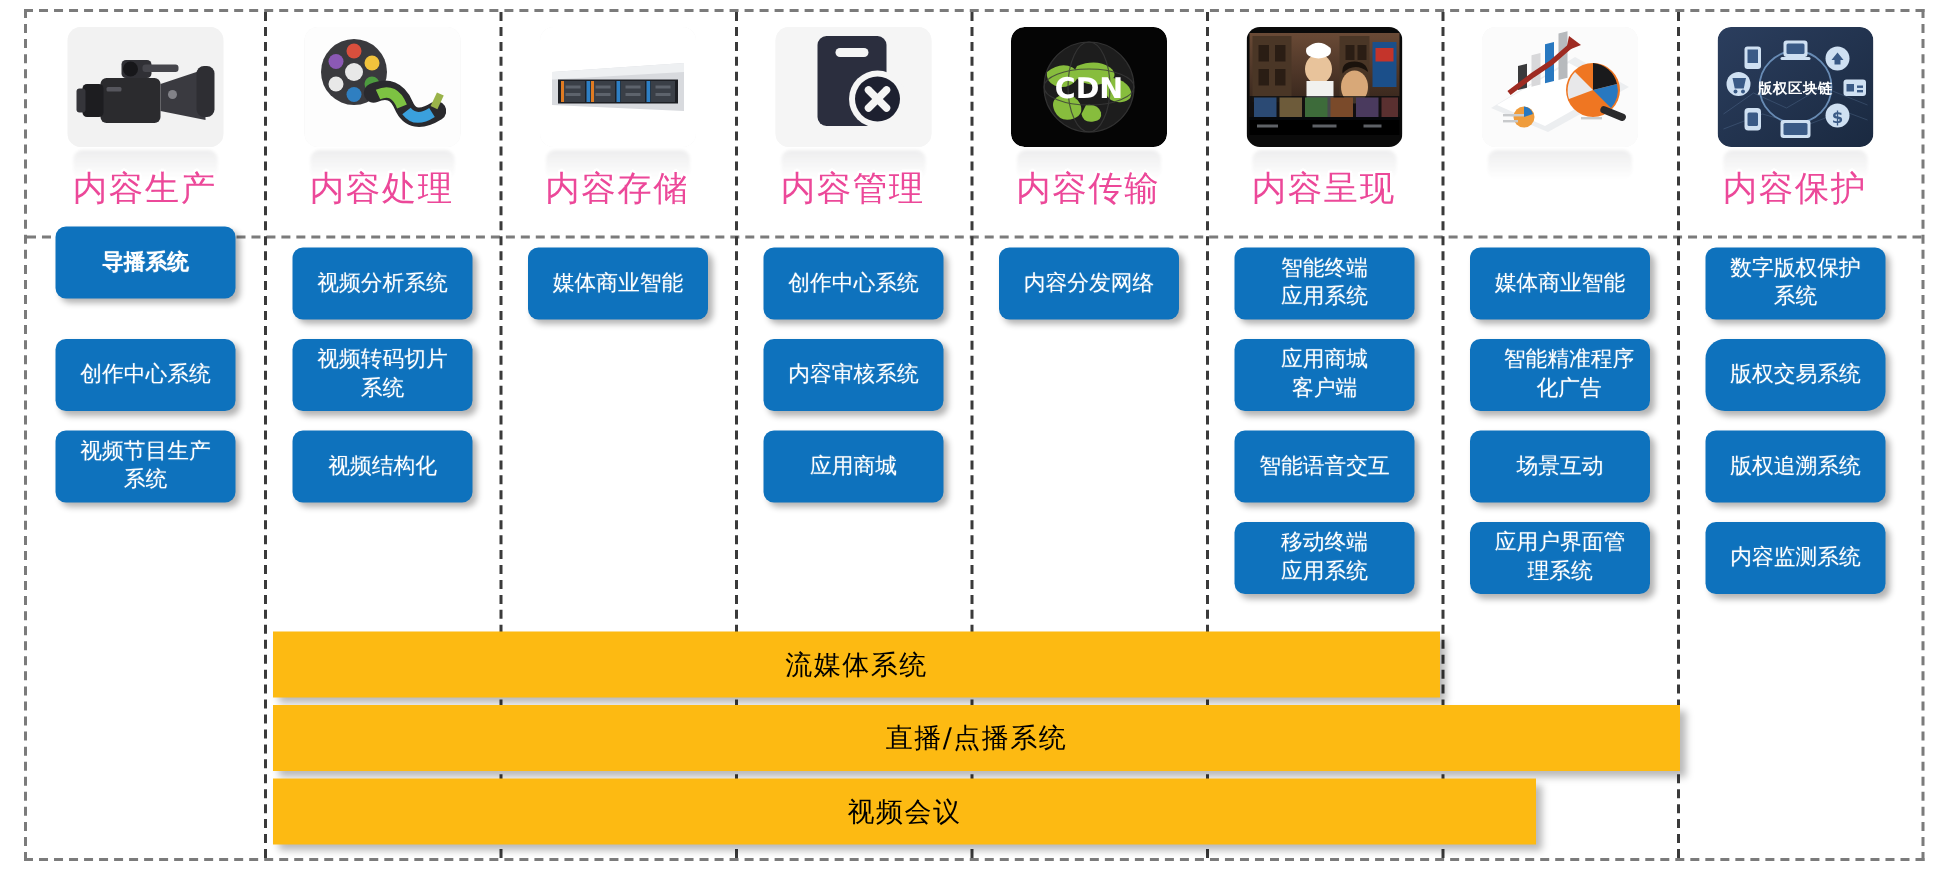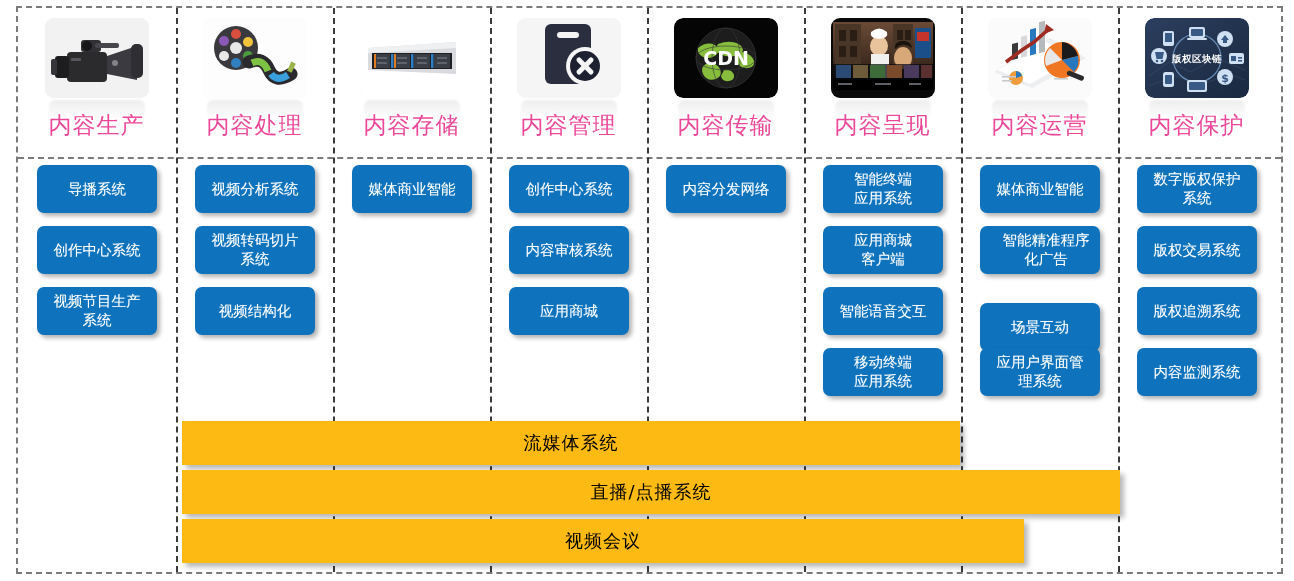--- a/index.html
+++ b/index.html
@@ -135,21 +135,21 @@
         <rect x="36" y="22" width="20" height="12" rx="3" fill="#303035"></rect>
         <circle cx="42" cy="28" r="5" fill="#17171a"></circle>
         <rect x="50" y="25" width="24" height="5" rx="2" fill="#46464c"></rect>
         <circle cx="70" cy="45" r="3" fill="#c9c9cf" opacity=".5"></circle>
         <rect x="26" y="40" width="10" height="3" rx="1" fill="#6a6a72" opacity=".7"></rect>
       </svg>
           </div>
           <div class="hdr-refl" style="background: linear-gradient(rgba(60, 60, 70, 0.55), rgba(255, 255, 255, 0));"></div>
           <div class="hdr-label">内容生产</div>
         </div>
-        <div class="box" style="top: 157px;">导播系统</div>
+        <div class="box" style="top: 143px; font-weight: bold;">导播系统</div>
         <div class="box" style="top: 218px;">创作中心系统</div>
         <div class="box" style="top: 279px;">视频节目生产<br>系统</div>
       </div>
       <div class="col" style="left: 158px;">
         <div class="hdr">
           <div class="hdr-img">
       <svg class="art" viewBox="0 0 104 80" xmlns="http://www.w3.org/2000/svg">
         <rect width="104" height="80" fill="#fdfdfd"></rect>
         <circle cx="33" cy="30" r="22" fill="#3a3a3e"></circle>
         <circle cx="33" cy="30" r="6" fill="#e8e8e8"></circle>
@@ -342,25 +342,24 @@
         <path d="M28 60 L28 53 A7 7 0 0 1 34 58 Z" fill="#2878c0"></path>
         <rect x="80" y="52" width="18" height="5" rx="2.5" fill="#2a2a2c" transform="rotate(22 80 52)"></rect>
         <g fill="#c8cacc">
           <rect x="14" y="58" width="14" height="1.6"></rect>
                 <rect x="14" y="62" width="10" height="1.6"></rect>
           <rect x="66" y="60" width="14" height="1.6"></rect>
         </g>
       </svg>
           </div>
           <div class="hdr-refl" style="background: linear-gradient(rgba(60, 60, 70, 0.55), rgba(255, 255, 255, 0));"></div>
-          <div class="hdr-label">内容运营</div>
         </div>
         <div class="box" style="top: 157px;">媒体商业智能</div>
         <div class="box" style="top: 218px; padding-left: 16px;">智能精准程序<br>化广告</div>
-        <div class="box" style="top: 295px;">场景互动</div>
+        <div class="box" style="top: 279px;">场景互动</div>
         <div class="box" style="top: 340px;">应用户界面管<br>理系统</div>
       </div>
       <div class="col" style="left: 1100px;">
         <div class="hdr">
           <div class="hdr-img">
       <svg class="art" viewBox="0 0 104 80" xmlns="http://www.w3.org/2000/svg">
         <defs>
           <linearGradient id="bc" x1="0" y1="0" x2="1" y2="1">
             <stop offset="0" stop-color="#2b3e5e"></stop>
                   <stop offset="1" stop-color="#1a2940"></stop>
@@ -409,21 +408,21 @@
           <rect x="18" y="13" width="11" height="15" rx="2" fill="#cfe0f2"></rect>
           <rect x="20" y="15" width="7" height="9" fill="#3a5a86"></rect>
         </g>
         <text x="52" y="44" font-family="DejaVu Sans, sans-serif" font-size="9.5" font-weight="bold" fill="#ffffff" text-anchor="middle" letter-spacing="0.5">版权区块链</text>
       </svg>
           </div>
           <div class="hdr-refl" style="background: linear-gradient(rgba(60, 60, 70, 0.55), rgba(255, 255, 255, 0));"></div>
           <div class="hdr-label">内容保护</div>
         </div>
         <div class="box" style="top: 157px;">数字版权保护<br>系统</div>
-        <div class="box" style="top: 218px;">版权交易系统</div>
+        <div class="box" style="top: 218px; border-radius: 13px;">版权交易系统</div>
         <div class="box" style="top: 279px;">版权追溯系统</div>
         <div class="box" style="top: 340px;">内容监测系统</div>
       </div>
     </div>
   <div id="bars-root">
       <div class="bar" style="top: 413px; left: 164px; width: 778px;">流媒体系统</div>
       <div class="bar" style="top: 462px; left: 164px; width: 938px;">直播/点播系统</div>
       <div class="bar" style="top: 511px; left: 164px; width: 842px;">视频会议</div>
     </div>
 </div>

